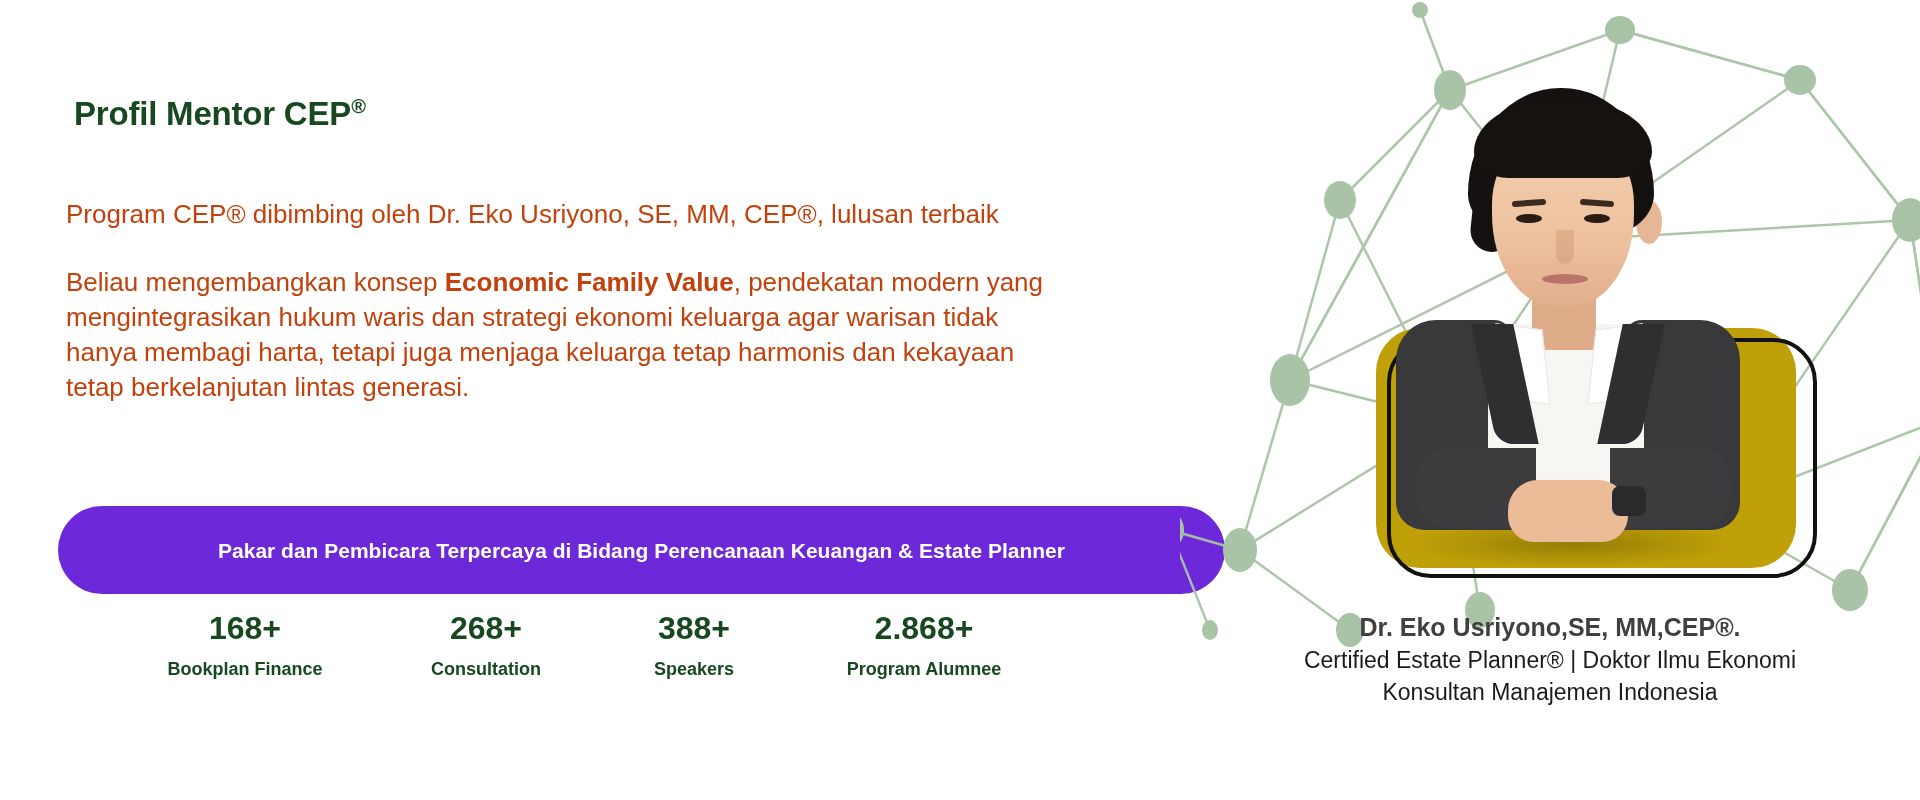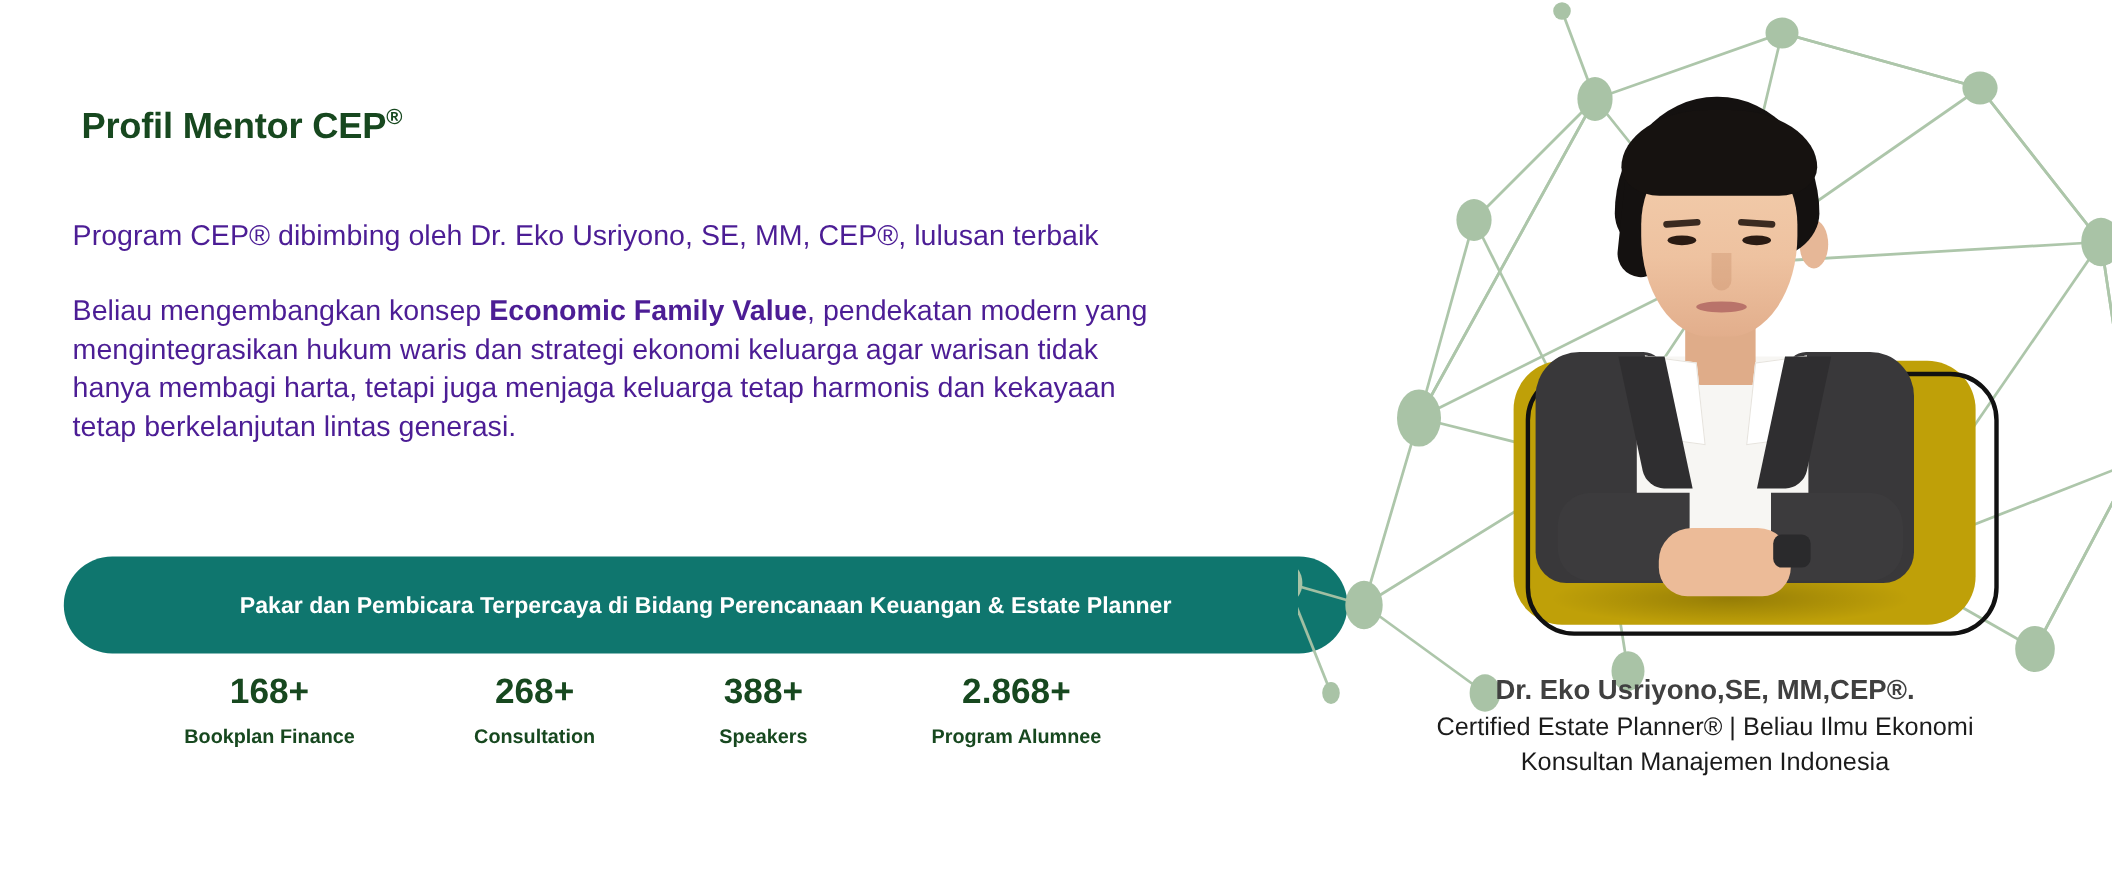--- a/index.html
+++ b/index.html
@@ -39,35 +39,35 @@
   }
   .page-title .reg { font-size: 20px; vertical-align: super; }
 
   .body-text {
     position: absolute;
     left: 66px;
     top: 197px;
     width: 1000px;
     font-size: 26px;
     line-height: 35px;
-    color: #4c1d95;
+    color: #c2410c;
     font-weight: 400;
   }
   .body-text p { margin: 0; }
   .body-text p.para-2 { margin-top: 33px; }
   .body-text b { font-weight: bold; }
 
   
   .green-banner {
     position: absolute;
     left: 58px;
     top: 506px;
     width: 1167px;
     height: 88px;
-    background: #0f766e;
+    background: #6d28d9;
     border-radius: 44px;
     display: flex;
     flex-direction: column;
     align-items: center;
     justify-content: center;
     padding: 0 26px;
   }
   .green-banner .line {
     color: #ffffff;
     font-size: 21px;
@@ -434,17 +434,17 @@
       <div class="ph-eye-l"></div>
       <div class="ph-eye-r"></div>
       <div class="ph-nose"></div>
       <div class="ph-mouth"></div>
     </div>
 
   </div>
 
   <div class="caption">
     <div class="name">Dr. Eko Usriyono,SE, MM,CEP®.</div>
-    <div class="role">Certified Estate Planner® | Beliau Ilmu Ekonomi</div>
+    <div class="role">Certified Estate Planner® | Doktor Ilmu Ekonomi</div>
     <div class="role">Konsultan Manajemen Indonesia</div>
   </div>
 
 </div>
 
 </body></html>

